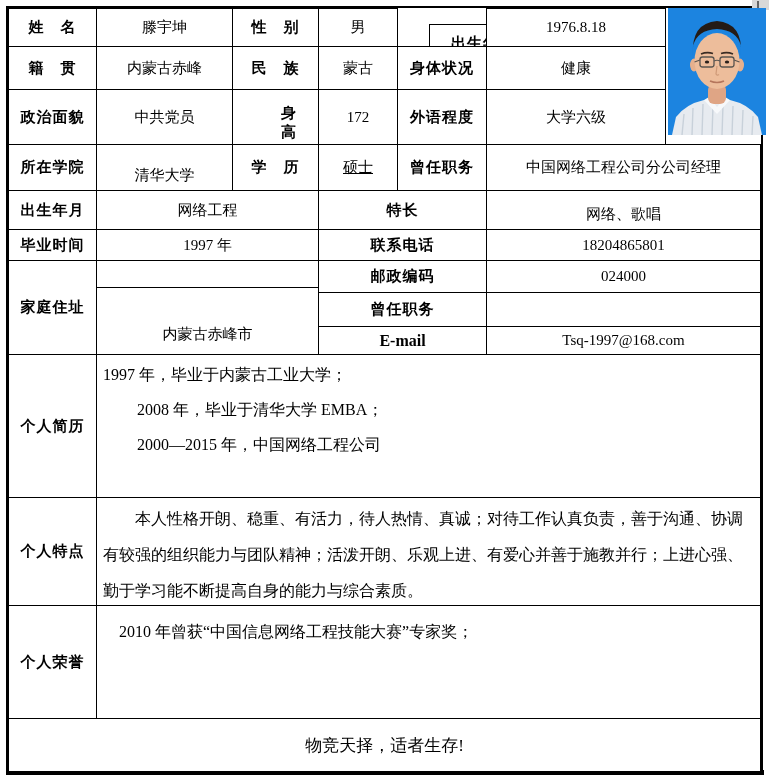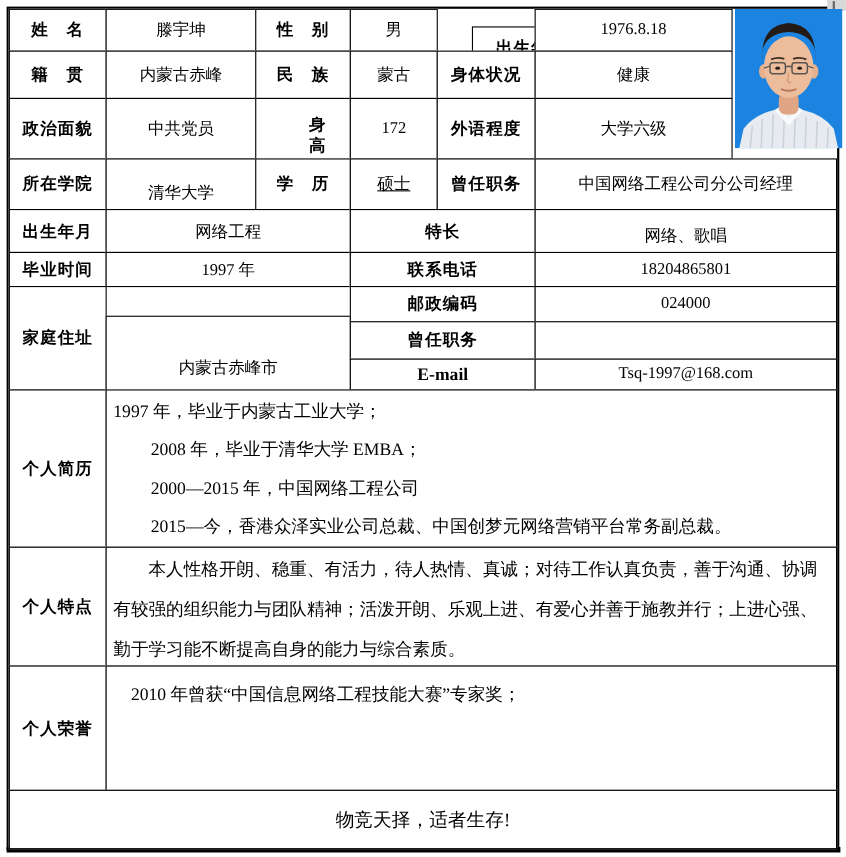--- a/index.html
+++ b/index.html
@@ -95,21 +95,20 @@
 <div class="cell lbl" style="left:318px;top:292px;width:169px;height:35px;">曾任职务</div>
 <div class="cell val" style="left:486px;top:292px;width:275px;height:35px;"></div>
 <div class="cell serif-lbl" style="left:318px;top:326px;width:169px;height:29px;">E-mail</div>
 <div class="cell val" style="left:486px;top:326px;width:275px;height:29px;">Tsq-1997@168.com</div>
 
 <div class="cell lbl" style="left:8px;top:354px;width:89px;height:144px;">个人简历</div>
 <div class="cell content" style="left:96px;top:354px;width:665px;height:144px;">
   <div class="rl">1997 年，毕业于内蒙古工业大学；</div>
   <div class="rl indent">2008 年，毕业于清华大学 EMBA；</div>
   <div class="rl indent">2000—2015 年，中国网络工程公司</div>
-  <div class="rl indent">2015—今，香港众泽实业公司总裁、中国创梦元网络营销平台常务副总裁。</div>
 </div>
 
 <div class="cell lbl" style="left:8px;top:497px;width:89px;height:109px;">个人特点</div>
 <div class="cell content" style="left:96px;top:497px;width:665px;height:109px;">
   <p class="traits-p">本人性格开朗、稳重、有活力，待人热情、真诚；对待工作认真负责，善于沟通、协调有较强的组织能力与团队精神；活泼开朗、乐观上进、有爱心并善于施教并行；上进心强、勤于学习能不断提高自身的能力与综合素质。</p>
 </div>
 
 <div class="cell lbl" style="left:8px;top:605px;width:89px;height:114px;">个人荣誉</div>
 <div class="cell content" style="left:96px;top:605px;width:665px;height:114px;">
   <div class="hl first">2010 年曾获“中国信息网络工程技能大赛”专家奖；</div>

